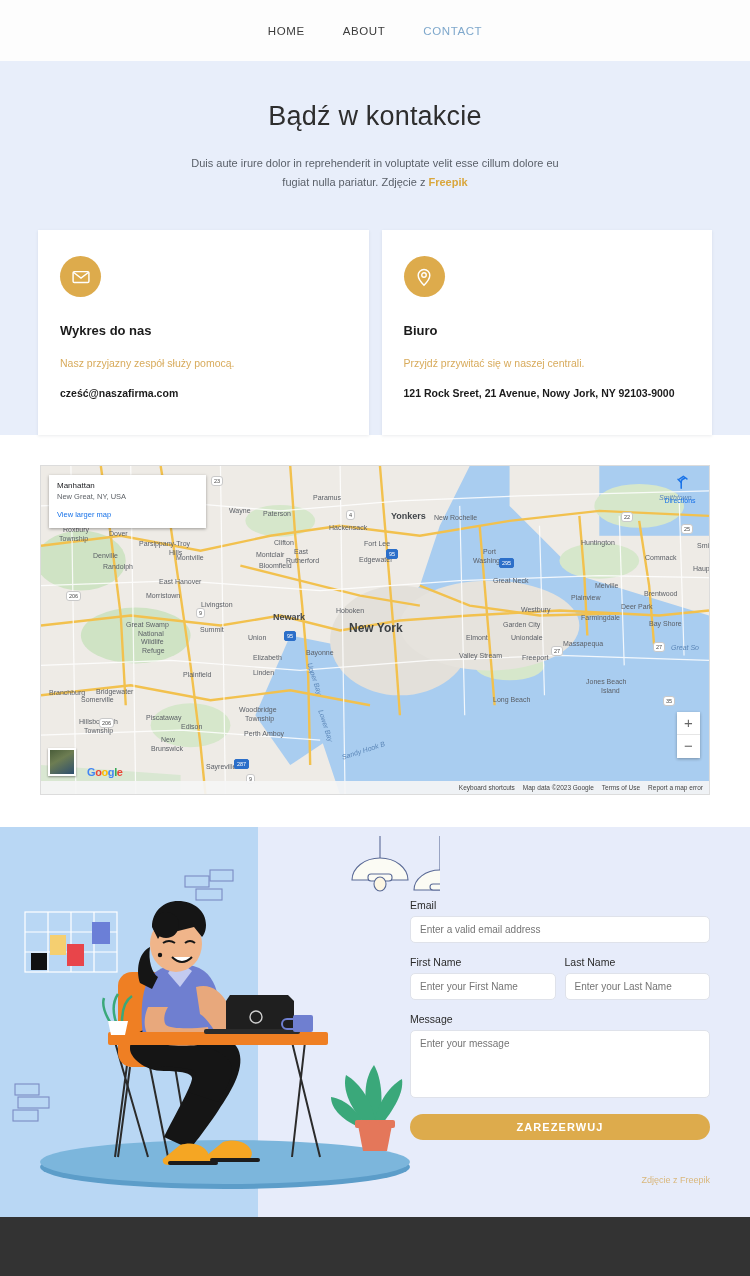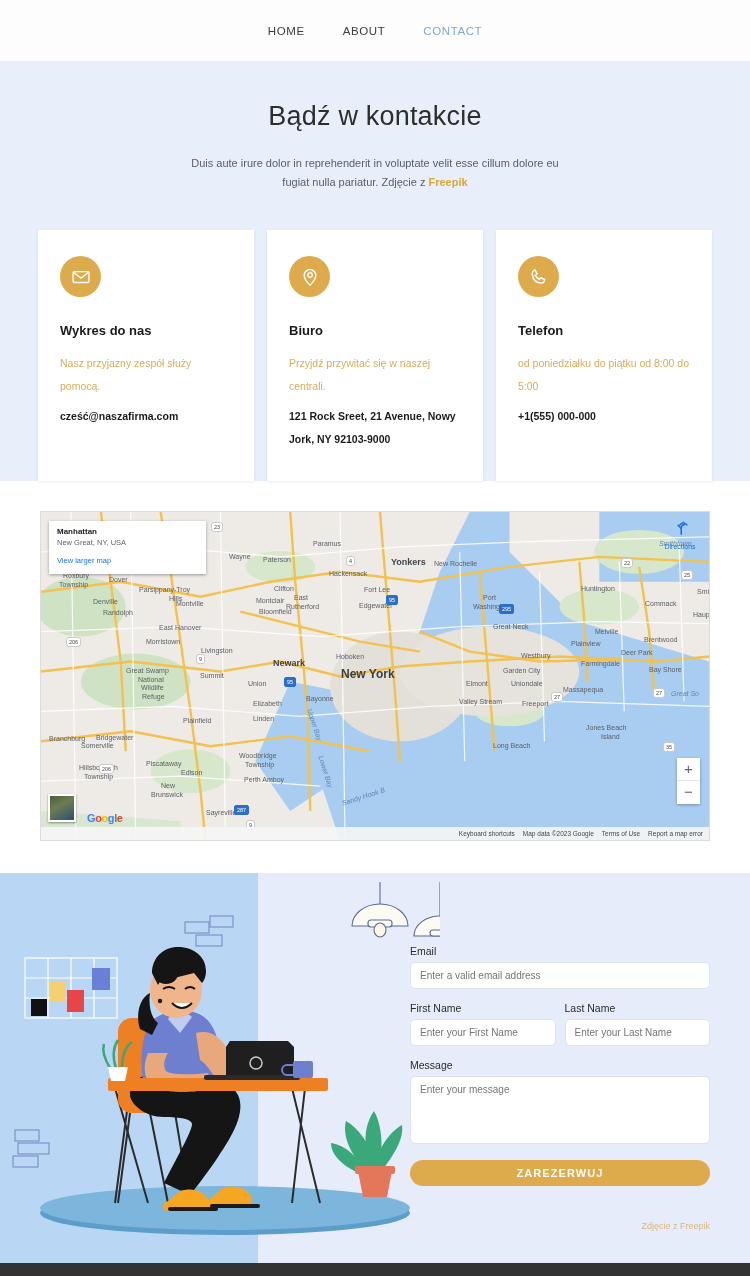--- a/index.html
+++ b/index.html
@@ -50,21 +50,21 @@
   .map-wrap { background:#ffffff; padding:30px 40px 32px; }
   .map {
     position:relative; height:330px; width:670px; overflow:hidden;
     background:#eceae6; border:1px solid #dcdcdc;
   }
   .mapcanvas { position:absolute; inset:0; }
   .mapinfo {
     position:absolute; left:8px; top:9px; width:157px; height:53px;
     background:#fff; box-shadow:0 1px 3px rgba(0,0,0,.35); padding:6px 8px;
   }
-  .mapinfo .t { font-size:8px; font-weight:bold; color:#202124; }
+  .mapinfo .t { font-size:8px; font-weight:normal; color:#202124; }
   .mapinfo .s { font-size:7.5px; color:#5f6368; margin-top:2px; }
   .mapinfo .l { font-size:7.5px; color:#1a73e8; margin-top:9px; }
   .dirbox { position:absolute; right:9px; top:8px; width:40px; text-align:center; }
   .dirbox .lbl { font-size:7px; color:#1a73e8; margin-top:2px; }
   .zoomctl {
     position:absolute; right:9px; bottom:36px; width:23px;
     background:#fff; box-shadow:0 1px 3px rgba(0,0,0,.3);
   }
   .zoomctl div {
     height:23px; line-height:22px; text-align:center; font-size:15px; color:#666;
@@ -163,30 +163,20 @@
         <svg width="20" height="20" viewBox="0 0 24 24" fill="none" stroke="#fff" stroke-width="1.7">
           <path d="M12 22s7-7.1 7-12a7 7 0 1 0-14 0c0 4.9 7 12 7 12z"></path>
           <circle cx="12" cy="9.6" r="2.7"></circle>
         </svg>
       </div>
       <h3>Biuro</h3>
       <div class="sub">Przyjdź przywitać się w naszej centrali.</div>
       <div class="val">121 Rock Sreet, 21 Avenue, Nowy Jork, NY 92103-9000</div>
     </div>
 
-    <div class="card">
-      <div class="badge">
-        <svg width="20" height="20" viewBox="0 0 24 24" fill="none" stroke="#fff" stroke-width="1.8" stroke-linecap="round">
-          <path d="M7.3 3.6 9.6 8l-2 2c.9 2.1 2.6 3.8 4.7 4.7l2-2 4.4 2.3c.3 2.2-1.3 4.3-3.7 4.3C8.3 19.3 4.9 15.2 4 9.5c-.5-3 1.2-5.5 3.3-5.9z"></path>
-        </svg>
-      </div>
-      <h3>Telefon</h3>
-      <div class="sub">od poniedziałku do piątku od 8:00 do 5:00</div>
-      <div class="val">+1(555) 000-000</div>
-    </div>
 
   </div>
 </div>
 
 <div class="map-wrap">
   <div class="map">
 
     <svg class="mapcanvas" viewBox="0 0 670 330" preserveAspectRatio="none">
       <rect width="670" height="330" fill="#eeebe6"></rect>
 
@@ -224,21 +214,21 @@
       <g stroke="#ffffff" stroke-width="1.2" fill="none" opacity=".85">
         <path d="M0 40 L120 35 L240 45 L360 35 L480 30 L670 25"></path>
         <path d="M0 120 L140 115 L280 125 L420 115 L560 110 L670 112"></path>
         <path d="M0 200 L130 195 L260 205 L390 195 L520 190 L670 195"></path>
         <path d="M0 270 L140 265 L280 275"></path>
         <path d="M30 0 L35 330 M90 0 L95 330 M180 0 L185 330 M300 0 L305 330 M420 40 L425 250 M500 60 L505 230 M580 50 L585 200 M640 30 L645 190"></path>
       </g>
     </svg>
 
     <div>
-      <div class="mlabel big" style="left:300px;top:155px">New York</div>
+      <div class="mlabel big" style="left:308px;top:155px">New York</div>
       <div class="mlabel mid" style="left:232px;top:146px">Newark</div>
       <div class="mlabel mid" style="left:350px;top:45px">Yonkers</div>
       <div class="mlabel" style="left:272px;top:28px">Paramus</div>
       <div class="mlabel" style="left:222px;top:44px">Paterson</div>
       <div class="mlabel" style="left:288px;top:58px">Hackensack</div>
       <div class="mlabel" style="left:393px;top:48px">New Rochelle</div>
       <div class="mlabel" style="left:233px;top:73px">Clifton</div>
       <div class="mlabel" style="left:323px;top:74px">Fort Lee</div>
       <div class="mlabel" style="left:188px;top:41px">Wayne</div>
       <div class="mlabel" style="left:215px;top:85px">Montclair</div>

